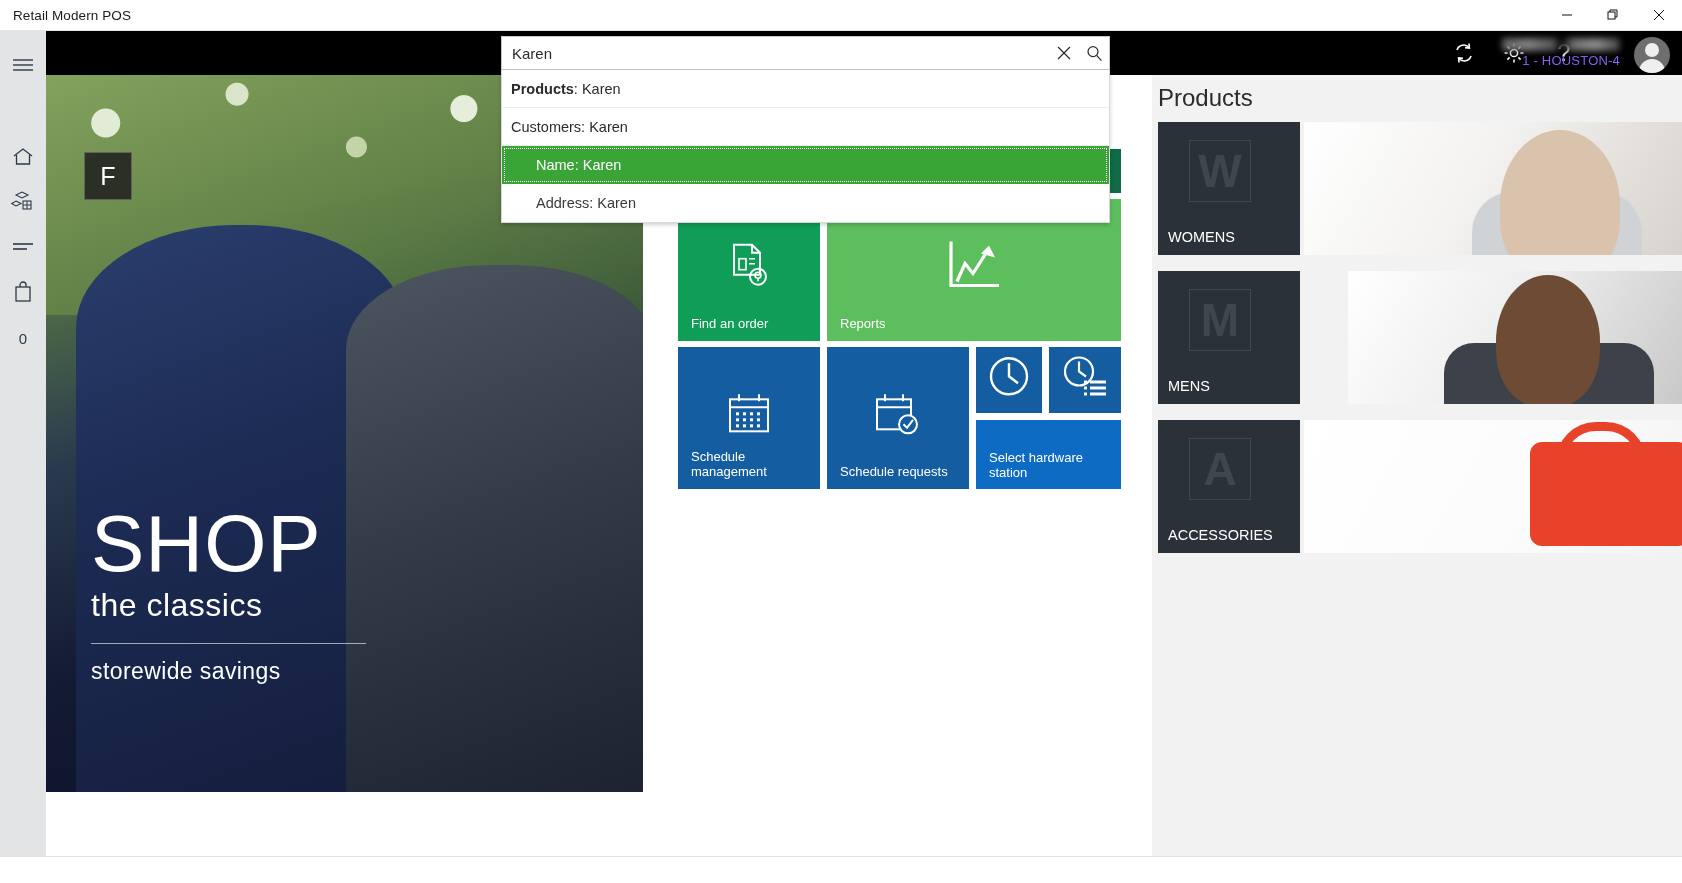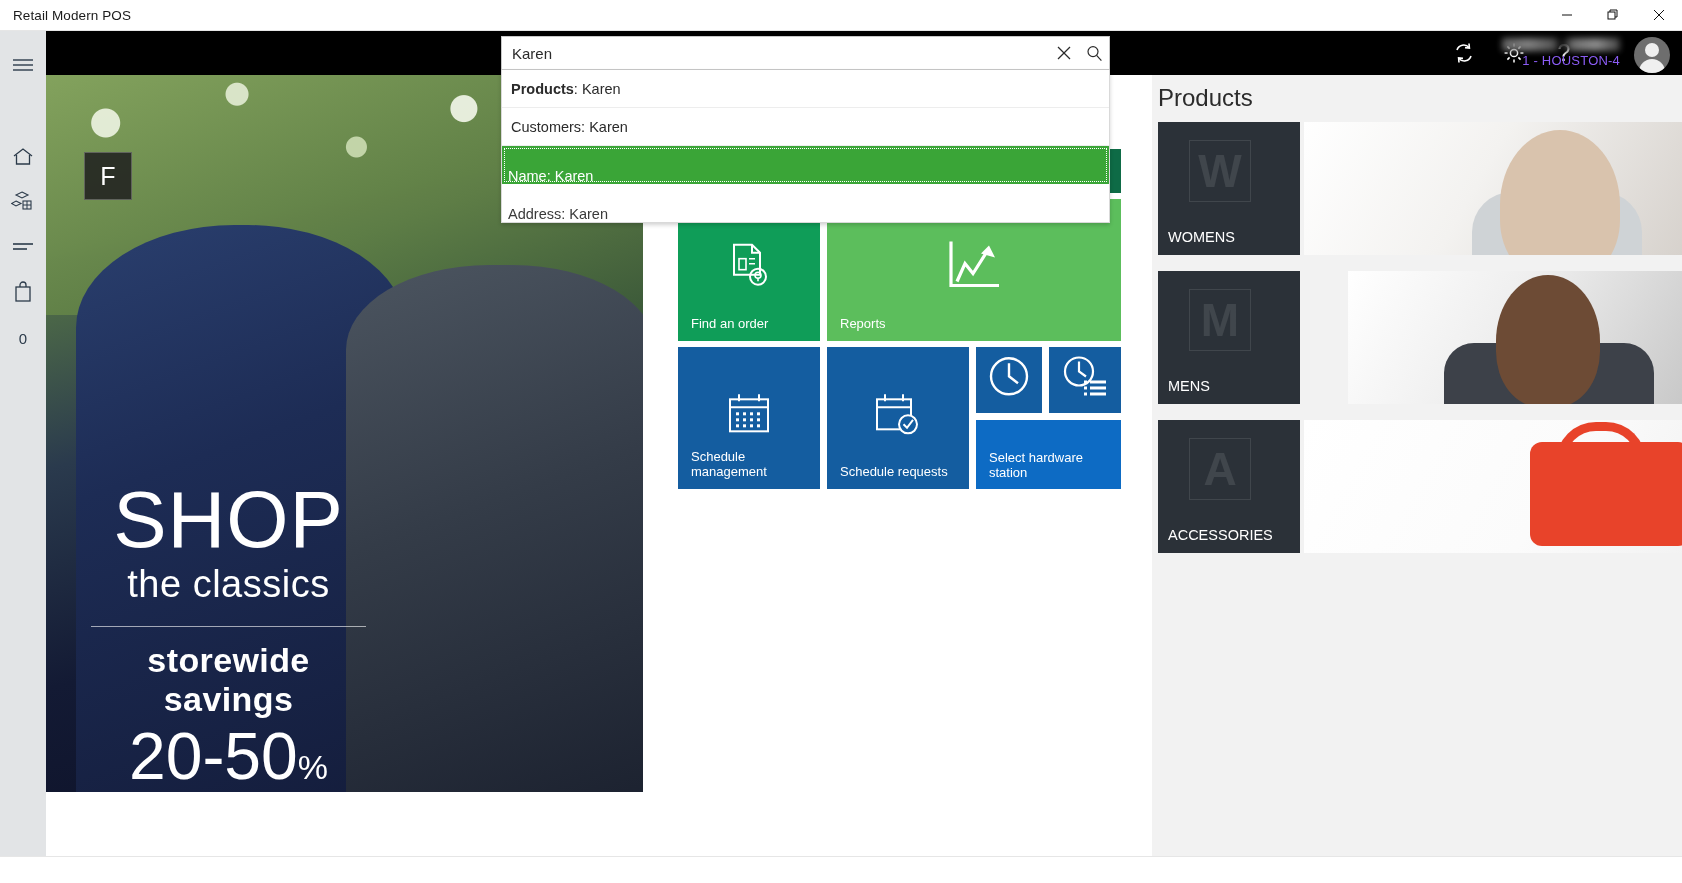--- a/index.html
+++ b/index.html
@@ -86,21 +86,21 @@
     color: #2b2b2b; background: transparent; border: none;
   }
   .suggestions { background: #fff; border: 1px solid #d9d9d9; border-top: none;
                  box-shadow: 0 2px 4px rgba(0,0,0,.18); }
   .sug-item {
     height: 38px; display: flex; align-items: center; padding-left: 9px;
     font-size: 14.5px; color: #2b2b2b; border-bottom: 1px solid #ededed;
   }
   .sug-item.group { font-weight: 400; }
   .sug-item.group b { font-weight: 700; }
-  .sug-item.sub { padding-left: 6px; border-bottom: none; color: #3a3a3a; align-items: flex-end; }
+  .sug-item.sub { padding-left: 34px; border-bottom: none; color: #3a3a3a; }
   .sug-item.selected {
     background: #3aa537; color: #ffffff; outline: 1px dotted #ffffff;
     outline-offset: -3px; border-bottom: none;
   }
 
   
   .content { position: absolute; left: 46px; top: 75px; width: 1636px; height: 808px;
              background: #ffffff; }
 
   
@@ -129,26 +129,26 @@
     position: absolute; left: 300px; top: 190px; width: 310px; height: 530px;
     background: linear-gradient(160deg,#4c5560 0%,#343c48 45%,#1c2230 100%);
     border-radius: 46% 46% 0 0 / 16% 16% 0 0;
   }
   .hero .fbadge {
     position: absolute; left: 38px; top: 77px; width: 48px; height: 48px;
     background: rgba(32,32,32,.86); border: 1px solid rgba(255,255,255,.25);
     display: flex; align-items: center; justify-content: center;
     color: #fff; font-size: 25px; font-weight: 300;
   }
-  .hero-text { position: absolute; left: 45px; top: 408px; width: 275px; color: #fff; text-align: center; }
+  .hero-text { position: absolute; left: 45px; top: 432px; width: 275px; color: #fff; }
   .hero-shop { font-size: 80px; font-weight: 300; line-height: .92; letter-spacing: 1px; }
-  .hero-sub  { font-size: 38px; font-weight: 300; line-height: 1.25; letter-spacing: .5px;
+  .hero-sub  { font-size: 32px; font-weight: 300; line-height: 1.25; letter-spacing: .5px;
                margin-top: 4px; }
   .hero-rule { height: 1px; background: rgba(255,255,255,.6); margin: 18px 0 14px 0; }
-  .hero-store { font-size: 34px; font-weight: 700; letter-spacing: .4px; }
+  .hero-store { font-size: 23px; font-weight: 400; letter-spacing: .4px; }
   .hero-pct { font-size: 66px; font-weight: 300; line-height: 1; margin-top: 4px; }
   .hero-pct span.sign { font-size: 34px; }
 
   
   .tiles { position: absolute; left: 632px; top: 0; width: 442px; }
   .tile { position: absolute; color: #fff; }
   .tile .label { position: absolute; left: 13px; bottom: 9px; font-size: 13px;
                  font-weight: 400; line-height: 1.2; }
   .tile .glyph { position: absolute; left: 0; right: 0; top: 50%;
                  transform: translateY(-58%); display: flex;
@@ -375,21 +375,20 @@
   <div class="hero">
     <div class="leaves"></div>
     <div class="person-left"></div>
     <div class="person-right"></div>
     <div class="fbadge">F</div>
     <div class="hero-text">
       <div class="hero-shop">SHOP</div>
       <div class="hero-sub">the classics</div>
       <div class="hero-rule"></div>
       <div class="hero-store">storewide  savings</div>
-      <div class="hero-pct"><span>20-50</span><span class="sign">%</span></div>
     </div>
   </div>
 
   <div class="tiles">
 
     <div class="tile t-current">
       <span class="label">Current transaction</span>
     </div>
 
     <div class="tile t-return">

